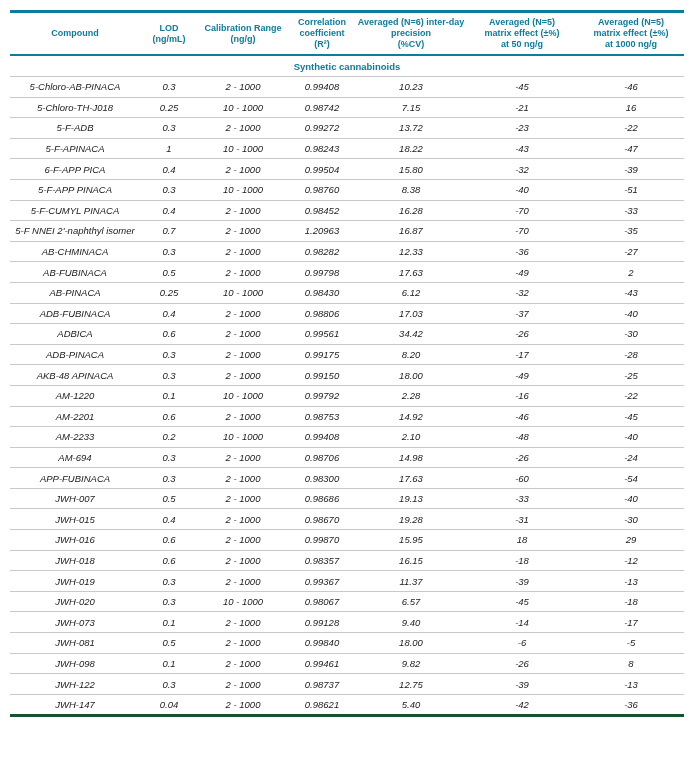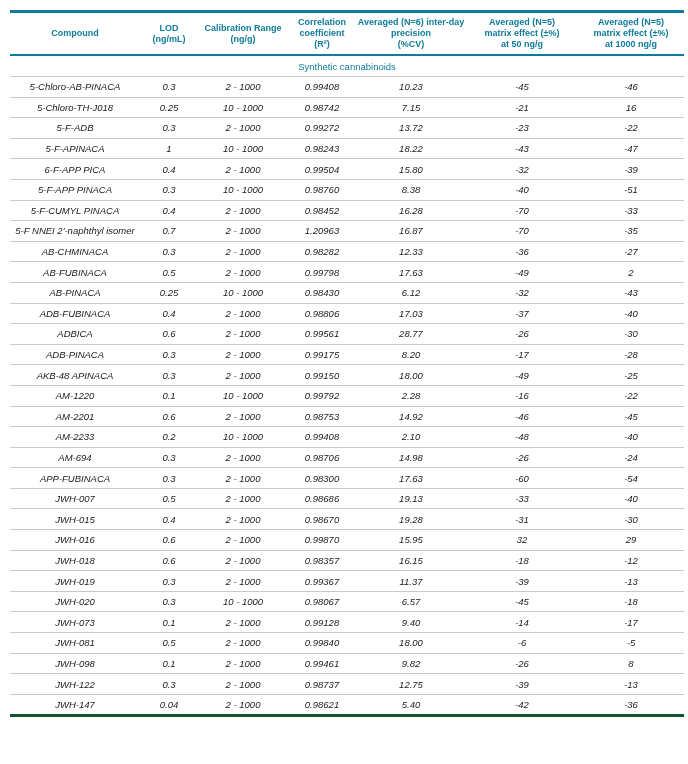--- a/index.html
+++ b/index.html
@@ -33,21 +33,21 @@
     font-size: 9px;
     line-height: 11px;
     text-align: center;
     vertical-align: middle;
     padding: 4px 1px;
     white-space: pre-line;
   }
   
   tr.section-row td {
     color: #0E7C9C;
-    font-weight: normal;
+    font-weight: bold;
     font-size: 9.5px;
     text-align: center;
     height: 20px;
     border-bottom: 1px solid #C9C9C9;
     padding: 0;
   }
   
   tbody tr.data-row td {
     font-style: italic;
     font-size: 9.5px;
@@ -209,21 +209,21 @@
           <td>0.98806</td>
           <td>17.03</td>
           <td>-37</td>
           <td>-40</td>
         </tr>
         <tr class="data-row">
           <td>ADBICA</td>
           <td>0.6</td>
           <td>2 - 1000</td>
           <td>0.99561</td>
-          <td>28.77</td>
+          <td>34.42</td>
           <td>-26</td>
           <td>-30</td>
         </tr>
         <tr class="data-row">
           <td>ADB-PINACA</td>
           <td>0.3</td>
           <td>2 - 1000</td>
           <td>0.99175</td>
           <td>8.20</td>
           <td>-17</td>
@@ -300,21 +300,21 @@
           <td>19.28</td>
           <td>-31</td>
           <td>-30</td>
         </tr>
         <tr class="data-row">
           <td>JWH-016</td>
           <td>0.6</td>
           <td>2 - 1000</td>
           <td>0.99870</td>
           <td>15.95</td>
-          <td>32</td>
+          <td>18</td>
           <td>29</td>
         </tr>
         <tr class="data-row">
           <td>JWH-018</td>
           <td>0.6</td>
           <td>2 - 1000</td>
           <td>0.98357</td>
           <td>16.15</td>
           <td>-18</td>
           <td>-12</td>

